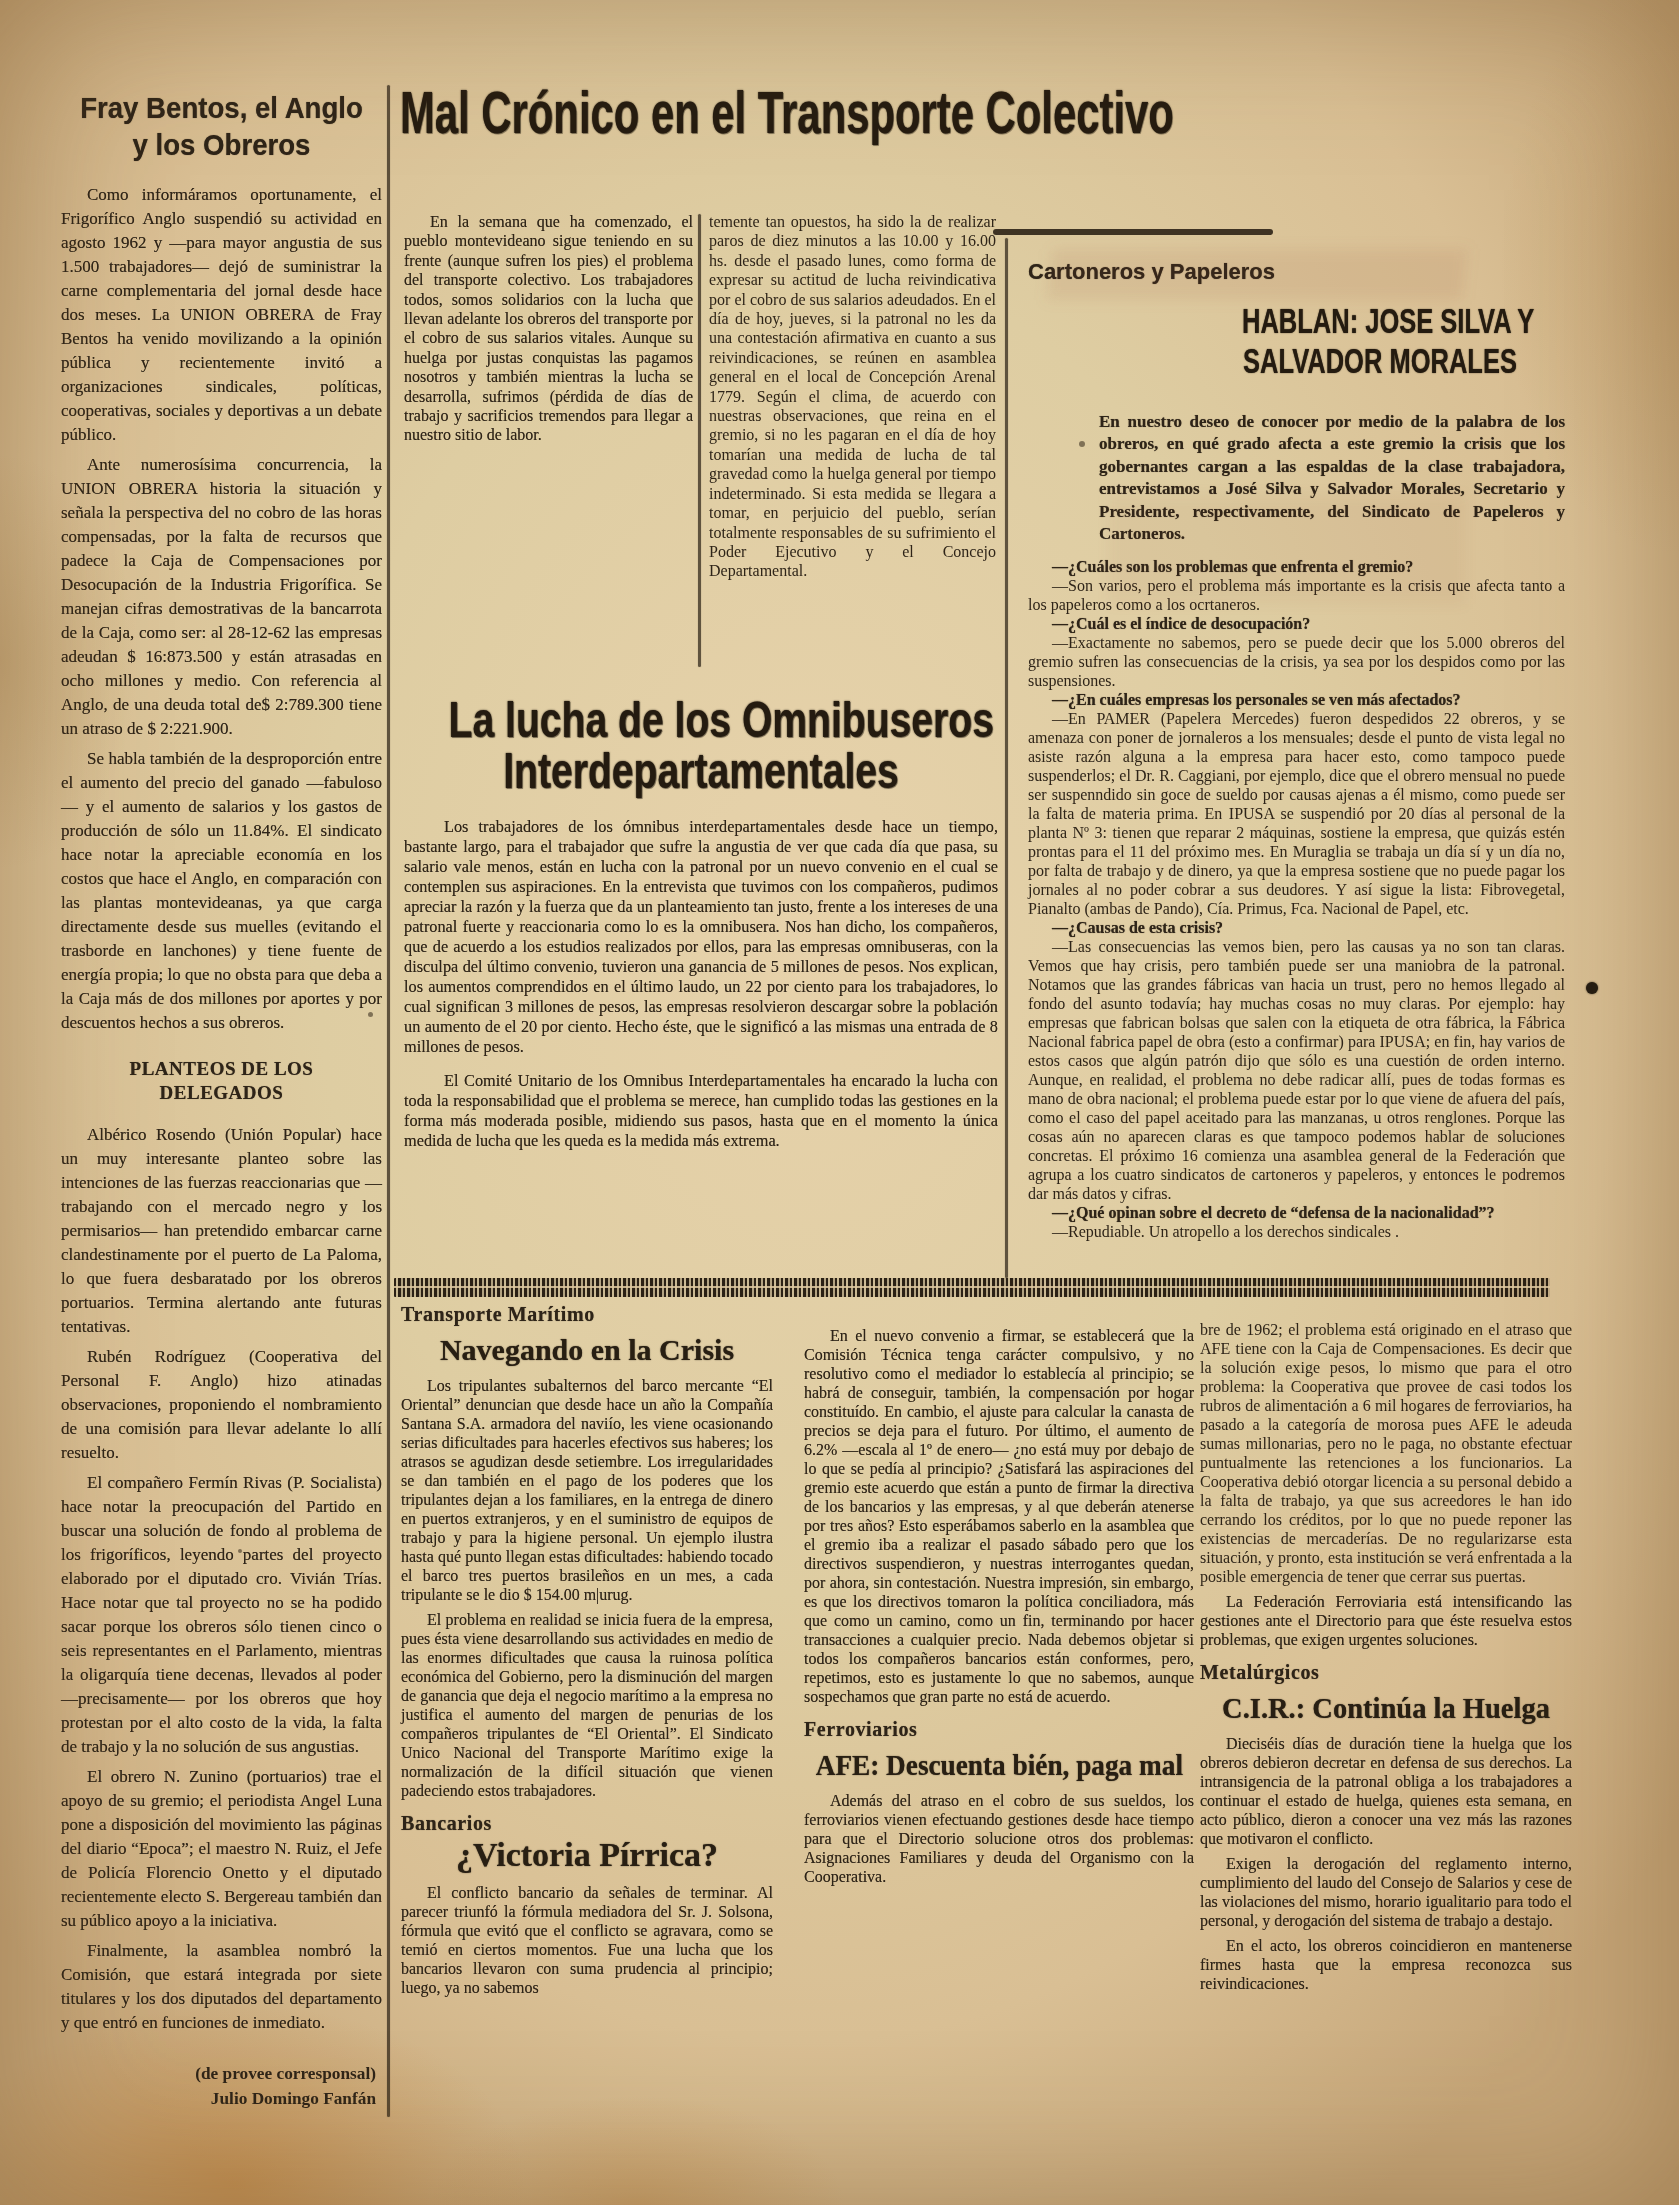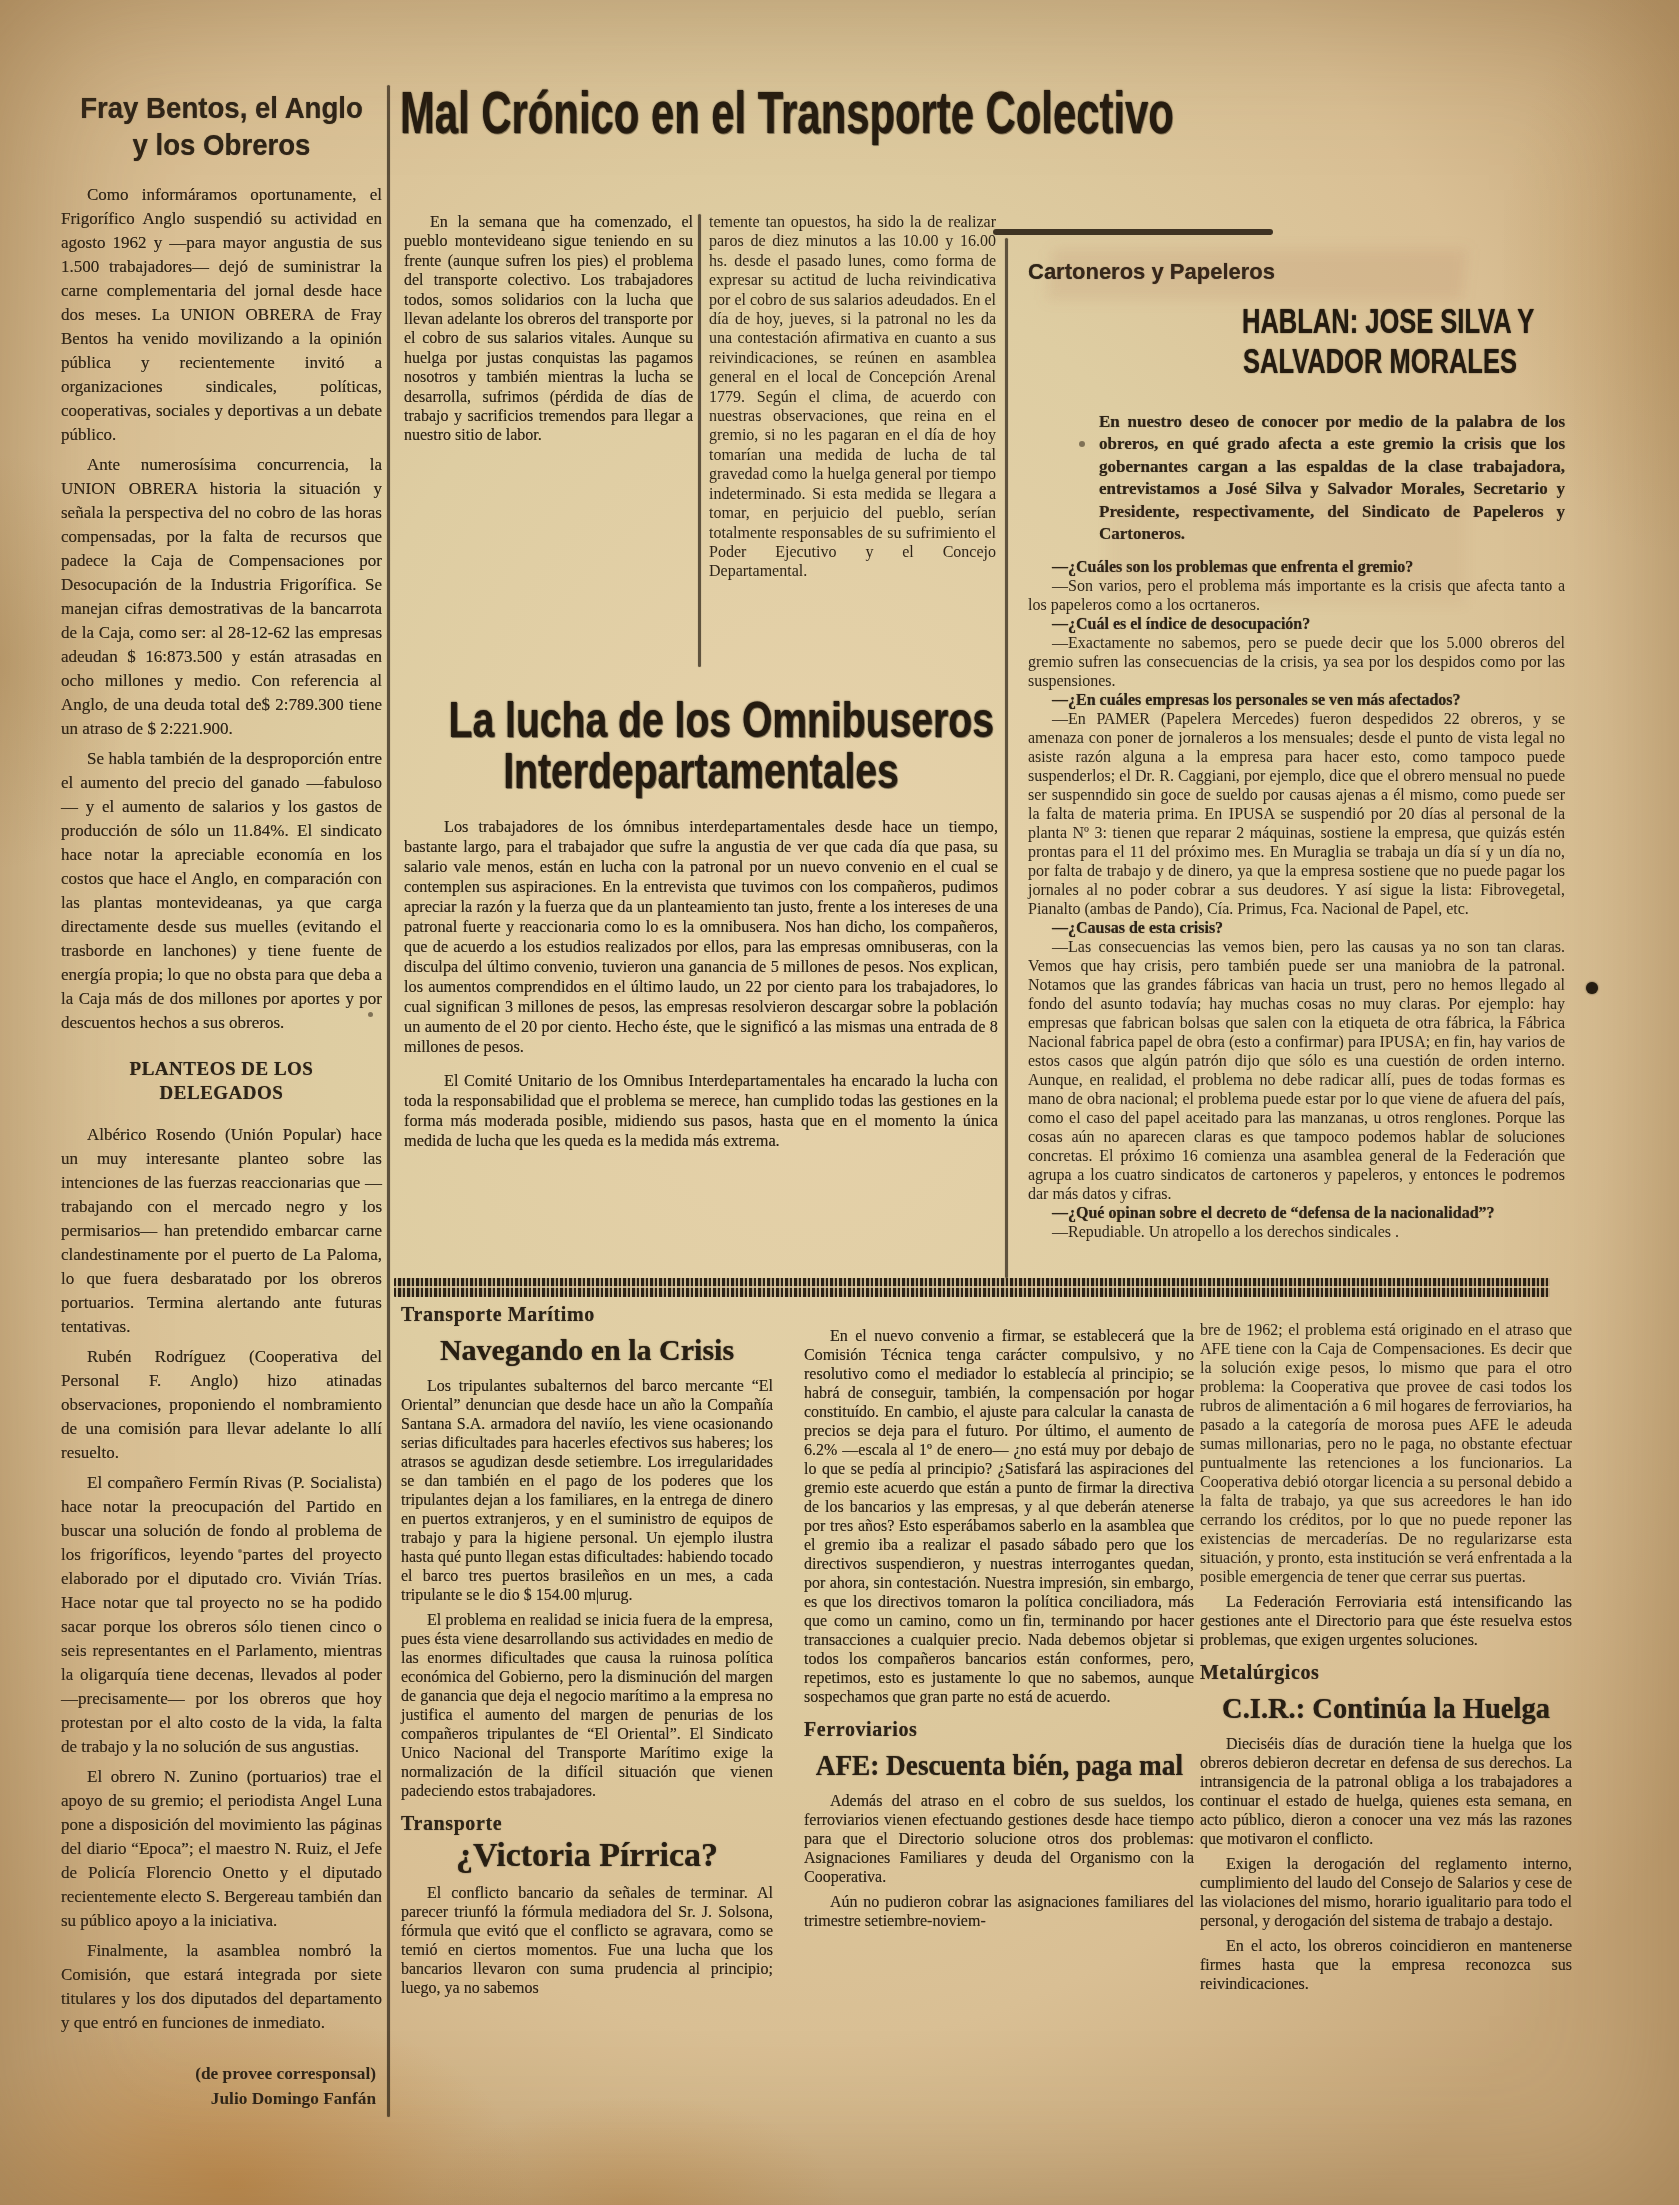--- a/index.html
+++ b/index.html
@@ -170,31 +170,30 @@
   </div>
 </div>
 
 <div class="abs" id="dashbar"></div>
 
 <div class="abs bcol just" id="bcol1">
   <div class="kicker-serif">Transporte Marítimo</div>
   <div class="b-title t-naveg">Navegando en la Crisis</div>
   <p class="para gap6">Los tripulantes subalternos del barco mercante “El Oriental” denuncian que desde hace un año la Compañía Santana S.A. armadora del naviío, les viene ocasionando serias dificultades para hacerles efectivos sus haberes; los atrasos se agudizan desde setiembre. Los irregularidades se dan también en el pago de los poderes que los tripulantes dejan a los familiares, en la entrega de dinero en puertos extranjeros, y en el suministro de equipos de trabajo y para la higiene personal. Un ejemplo ilustra hasta qué punto llegan estas dificultades: habiendo tocado el barco tres puertos brasileños en un mes, a cada tripulante se le dio $ 154.00 m|urug.</p>
   <p class="para gap6">El problema en realidad se inicia fuera de la empresa, pues ésta viene desarrollando sus actividades en medio de las enormes dificultades que causa la ruinosa política económica del Gobierno, pero la disminución del margen de ganancia que deja el negocio marítimo a la empresa no justifica el aumento del margen de penurias de los compañeros tripulantes de “El Oriental”. El Sindicato Unico Nacional del Transporte Marítimo exige la normalización de la difícil situación que vienen padeciendo estos trabajadores.</p>
-  <div class="kicker-serif gap14">Transporte</div>
+  <div class="kicker-serif gap14">Bancarios</div>
   <div class="b-title t-victoria">¿Victoria Pírrica?</div>
   <p class="para gap6">El conflicto bancario da señales de terminar. Al parecer triunfó la fórmula mediadora del Sr. J. Solsona, fórmula que evitó que el conflicto se agravara, como se temió en ciertos momentos. Fue una lucha que los bancarios llevaron con suma prudencia al principio; luego, ya no sabemos</p>
 </div>
 
 <div class="abs bcol just" id="bcol2">
   <p class="para gap6">En el nuevo convenio a firmar, se establecerá que la Comisión Técnica tenga carácter compulsivo, y no resolutivo como el mediador lo establecía al principio; se habrá de conseguir, también, la compensación por hogar constituído. En cambio, el ajuste para calcular la canasta de precios se deja para el futuro. Por último, el aumento de 6.2% —escala al 1º de enero— ¿no está muy por debajo de lo que se pedía al principio? ¿Satisfará las aspiraciones del gremio este acuerdo que están a punto de firmar la directiva de los bancarios y las empresas, y al que deberán atenerse por tres años? Esto esperábamos saberlo en la asamblea que el gremio iba a realizar el pasado sábado pero que los directivos suspendieron, y nuestras interrogantes quedan, por ahora, sin contestación. Nuestra impresión, sin embargo, es que los directivos tomaron la política conciliadora, más que como un camino, como un fin, terminando por hacer transacciones a cualquier precio. Nada debemos objetar si todos los compañeros bancarios están conformes, pero, repetimos, esto es justamente lo que no sabemos, aunque sospechamos que gran parte no está de acuerdo.</p>
   <div class="kicker-serif gap14">Ferroviarios</div>
   <div class="b-title t-afe">AFE: Descuenta bién, paga mal</div>
   <p class="para gap6">Además del atraso en el cobro de sus sueldos, los ferroviarios vienen efectuando gestiones desde hace tiempo para que el Directorio solucione otros dos problemas: Asignaciones Familiares y deuda del Organismo con la Cooperativa.</p>
-  <p class="para gap6">Aún no pudieron cobrar las asignaciones familiares del trimestre setiembre-noviem-</p>
 </div>
 
 <div class="abs bcol just" id="bcol3">
   <p class="cont">bre de 1962; el problema está originado en el atraso que AFE tiene con la Caja de Compensaciones. Es decir que la solución exige pesos, lo mismo que para el otro problema: la Cooperativa que provee de casi todos los rubros de alimentación a 6 mil hogares de ferroviarios, ha pasado a la categoría de morosa pues AFE le adeuda sumas millonarias, pero no le paga, no obstante efectuar puntualmente las retenciones a los funcionarios. La Cooperativa debió otorgar licencia a su personal debido a la falta de trabajo, ya que sus acreedores le han ido cerrando los créditos, por lo que no puede reponer las existencias de mercaderías. De no regularizarse esta situación, y pronto, esta institución se verá enfrentada a la posible emergencia de tener que cerrar sus puertas.</p>
   <p class="para gap6">La Federación Ferroviaria está intensificando las gestiones ante el Directorio para que éste resuelva estos problemas, que exigen urgentes soluciones.</p>
   <div class="kicker-serif gap14">Metalúrgicos</div>
   <div class="b-title t-cir">C.I.R.: Continúa la Huelga</div>
   <p class="para gap6">Dieciséis días de duración tiene la huelga que los obreros debieron decretar en defensa de sus derechos. La intransigencia de la patronal obliga a los trabajadores a continuar el estado de huelga, quienes esta semana, en acto público, dieron a conocer una vez más las razones que motivaron el conflicto.</p>
   <p class="para gap6">Exigen la derogación del reglamento interno, cumplimiento del laudo del Consejo de Salarios y cese de las violaciones del mismo, horario igualitario para todo el personal, y derogación del sistema de trabajo a destajo.</p>
   <p class="para gap6">En el acto, los obreros coincidieron en mantenerse firmes hasta que la empresa reconozca sus reivindicaciones.</p>

